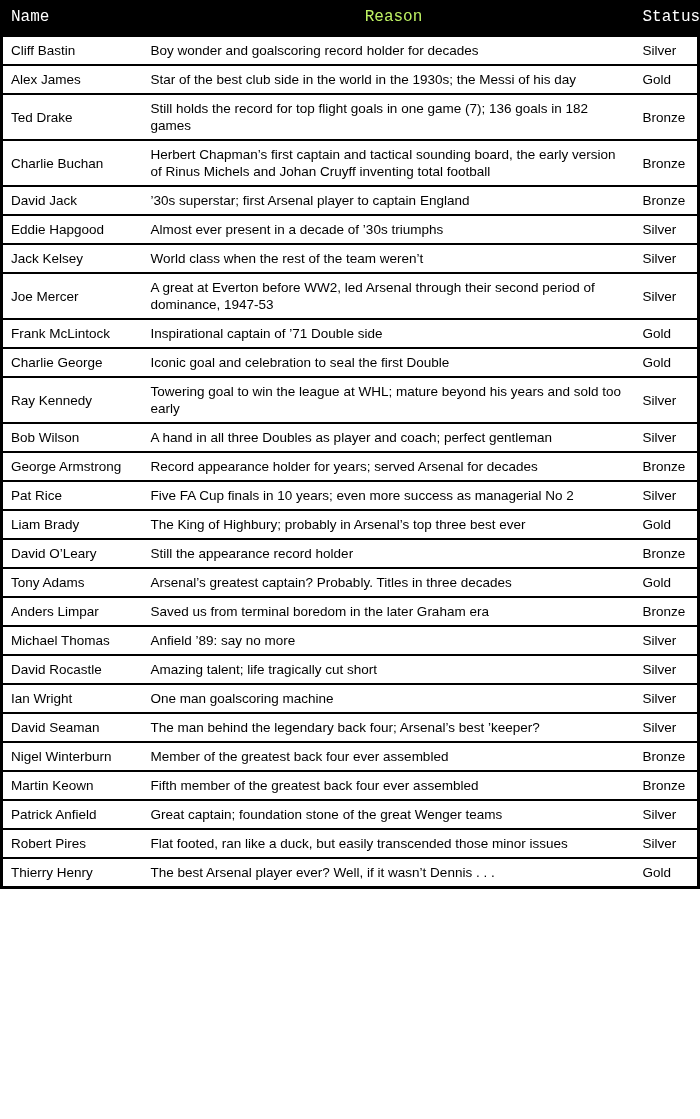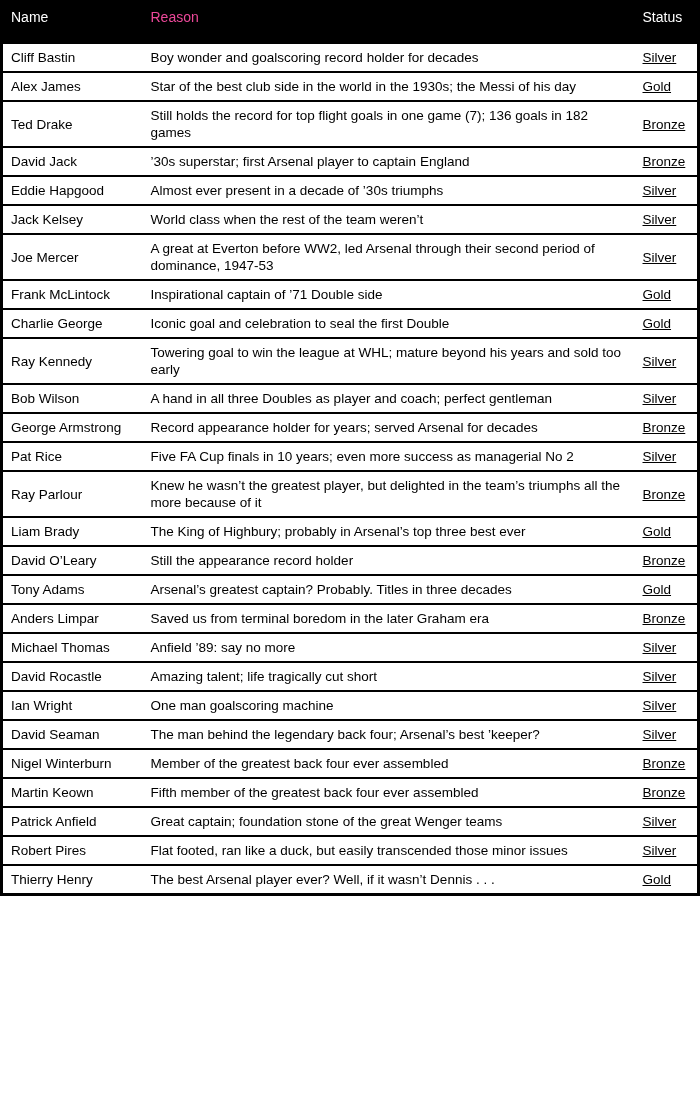--- a/index.html
+++ b/index.html
@@ -29,46 +29,47 @@
     text-align: left;
     font-size: 13.5px;
     line-height: 17px;
     color: #000000;
     padding: 5px 2px 5px 4px;
   }
   thead th {
     background: #000000;
     color: #ffffff;
     font-weight: normal;
-    font-size: 14px;
+    font-size: 16px;
     padding-top: 6px;
-    padding-bottom: 16px;
+    padding-bottom: 9px;
+    font-family: Liberation Mono, monospace;
   }
   th.name, td.name   { padding-left: 8px; }
   td.name {
     font-weight: normal;
     white-space: nowrap;
     overflow: hidden;
   }
   td.reason { padding-right: 10px; }
-  td.status { white-space: nowrap; text-decoration: underline; }
+  td.status { white-space: nowrap; }
 </style>
 </head>
 <body>
 
 <table class="players">
   <colgroup>
     <col class="c-name">
     <col class="c-reason">
     <col class="c-status">
   </colgroup>
   <thead>
     <tr>
       <th class="name" style="background: rgb(0, 0, 0); color: rgb(255, 255, 255);">Name</th>
-      <th class="reason" style="background: rgb(0, 0, 0); color: #ec4899;">Reason</th>
+      <th class="reason" style="background: rgb(0, 0, 0); color: #bef264; text-align: center;">Reason</th>
       <th class="status" style="background: rgb(0, 0, 0); color: rgb(255, 255, 255); margin-left: 36px;">Status</th>
     </tr>
   </thead>
   <tbody>
   <tr>
     <td class="name">Cliff Bastin</td>
     <td class="reason">Boy wonder and goalscoring record holder for decades</td>
     <td class="status">Silver</td>
   </tr>
 
@@ -77,20 +78,25 @@
     <td class="reason">Star of the best club side in the world in the 1930s; the Messi of his day</td>
     <td class="status">Gold</td>
   </tr>
 
   <tr>
     <td class="name">Ted Drake</td>
     <td class="reason">Still holds the record for top flight goals in one game (7); 136 goals in 182 games</td>
     <td class="status">Bronze</td>
   </tr>
 
+  <tr>
+    <td class="name">Charlie Buchan</td>
+    <td class="reason">Herbert Chapman’s first captain and tactical sounding board, the early version of Rinus Michels and Johan Cruyff inventing total football</td>
+    <td class="status">Bronze</td>
+  </tr>
 
   <tr>
     <td class="name">David Jack</td>
     <td class="reason">’30s superstar; first Arsenal player to captain England</td>
     <td class="status">Bronze</td>
   </tr>
 
   <tr>
     <td class="name">Eddie Hapgood</td>
     <td class="reason">Almost ever present in a decade of ’30s triumphs</td>
@@ -140,25 +146,20 @@
     <td class="reason">Record appearance holder for years; served Arsenal for decades</td>
     <td class="status">Bronze</td>
   </tr>
 
   <tr>
     <td class="name">Pat Rice</td>
     <td class="reason">Five FA Cup finals in 10 years; even more success as managerial No 2</td>
     <td class="status">Silver</td>
   </tr>
 
-  <tr>
-    <td class="name">Ray Parlour</td>
-    <td class="reason">Knew he wasn’t the greatest player, but delighted in the team’s triumphs all the more because of it</td>
-    <td class="status">Bronze</td>
-  </tr>
 
   <tr>
     <td class="name">Liam Brady</td>
     <td class="reason">The King of Highbury; probably in Arsenal’s top three best ever</td>
     <td class="status">Gold</td>
   </tr>
 
   <tr>
     <td class="name">David O’Leary</td>
     <td class="reason">Still the appearance record holder</td>

